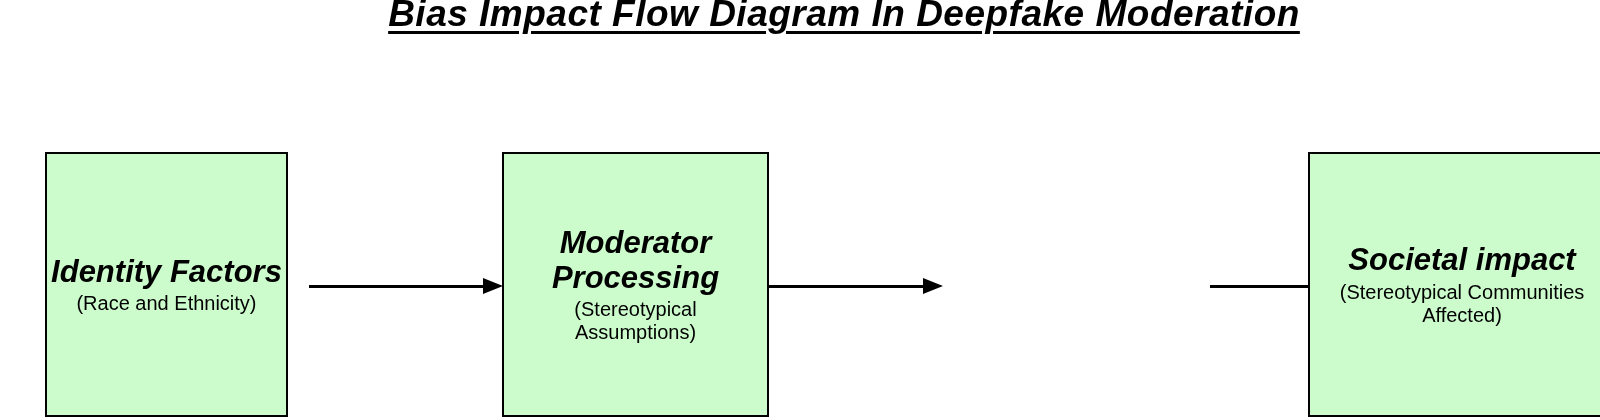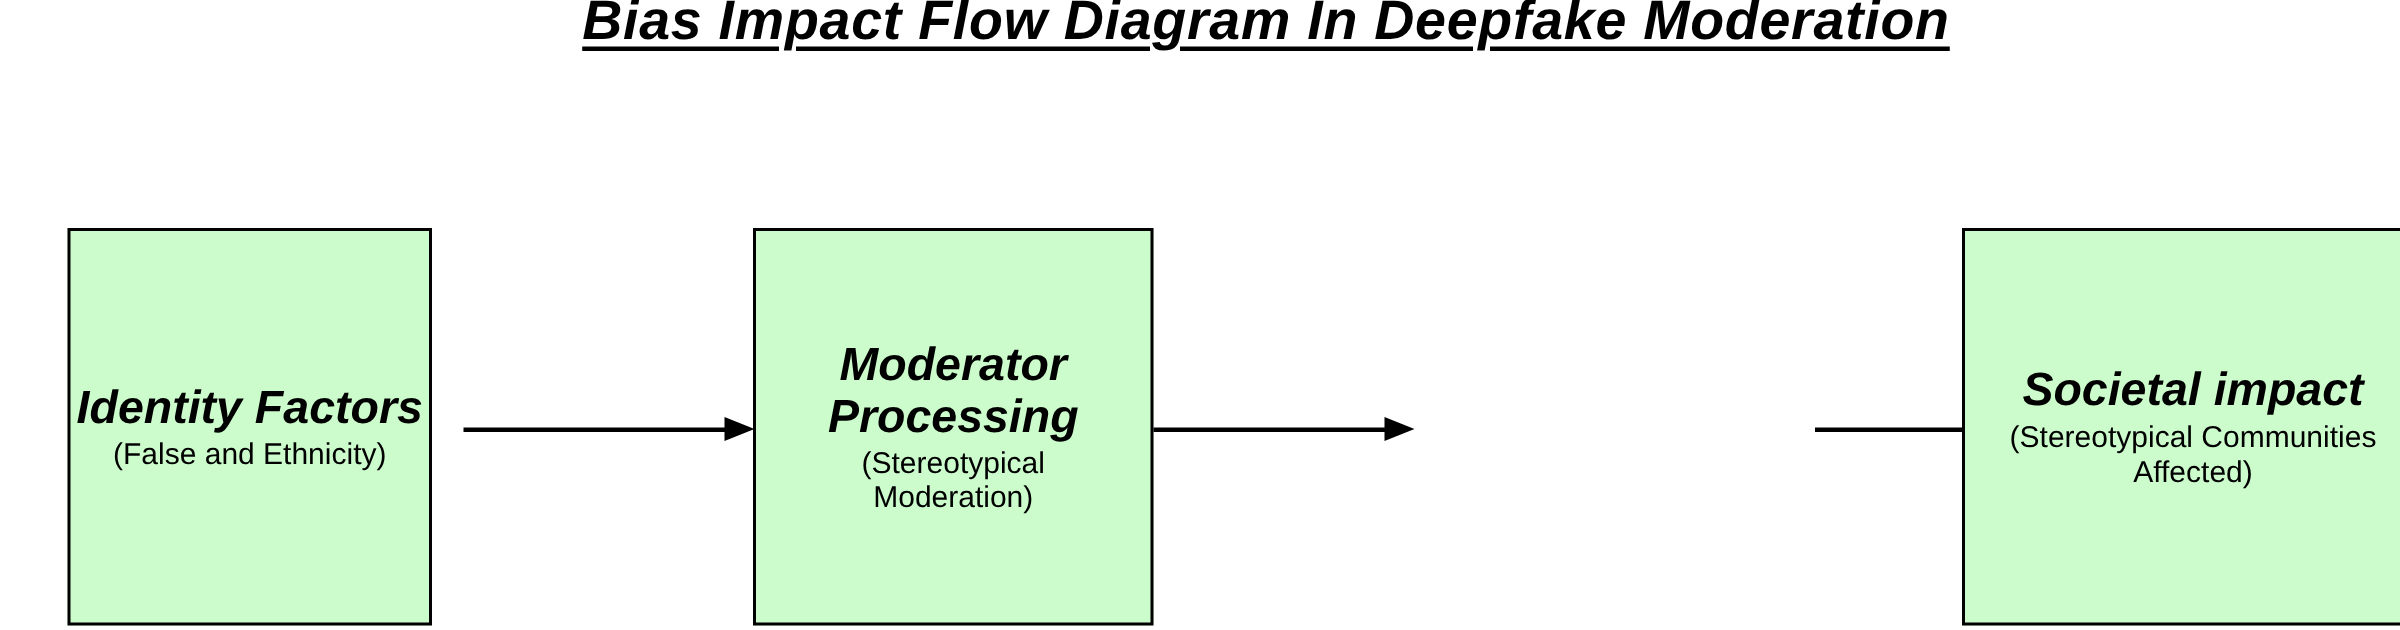--- a/index.html
+++ b/index.html
@@ -99,31 +99,31 @@
 </style>
 </head>
 <body>
 
 <div class="canvas">
 
   <h1 class="diagram-title">Bias Impact Flow Diagram In Deepfake Moderation</h1>
 
   <div class="node box-1">
     <div class="node-label">Identity Factors</div>
-    <div class="node-sub">(False and Ethnicity)</div>
+    <div class="node-sub">(Race and Ethnicity)</div>
   </div>
 
   <div class="arrow arrow-1">
     <div class="arrow-line"></div>
     <div class="arrow-head"></div>
   </div>
 
   <div class="node box-2">
     <div class="node-label">Moderator Processing</div>
-    <div class="node-sub">(Stereotypical Moderation)</div>
+    <div class="node-sub">(Stereotypical Assumptions)</div>
   </div>
 
   <div class="arrow arrow-2">
     <div class="arrow-line"></div>
     <div class="arrow-head"></div>
   </div>
 
 
   <div class="arrow arrow-3">
     <div class="arrow-line"></div>

